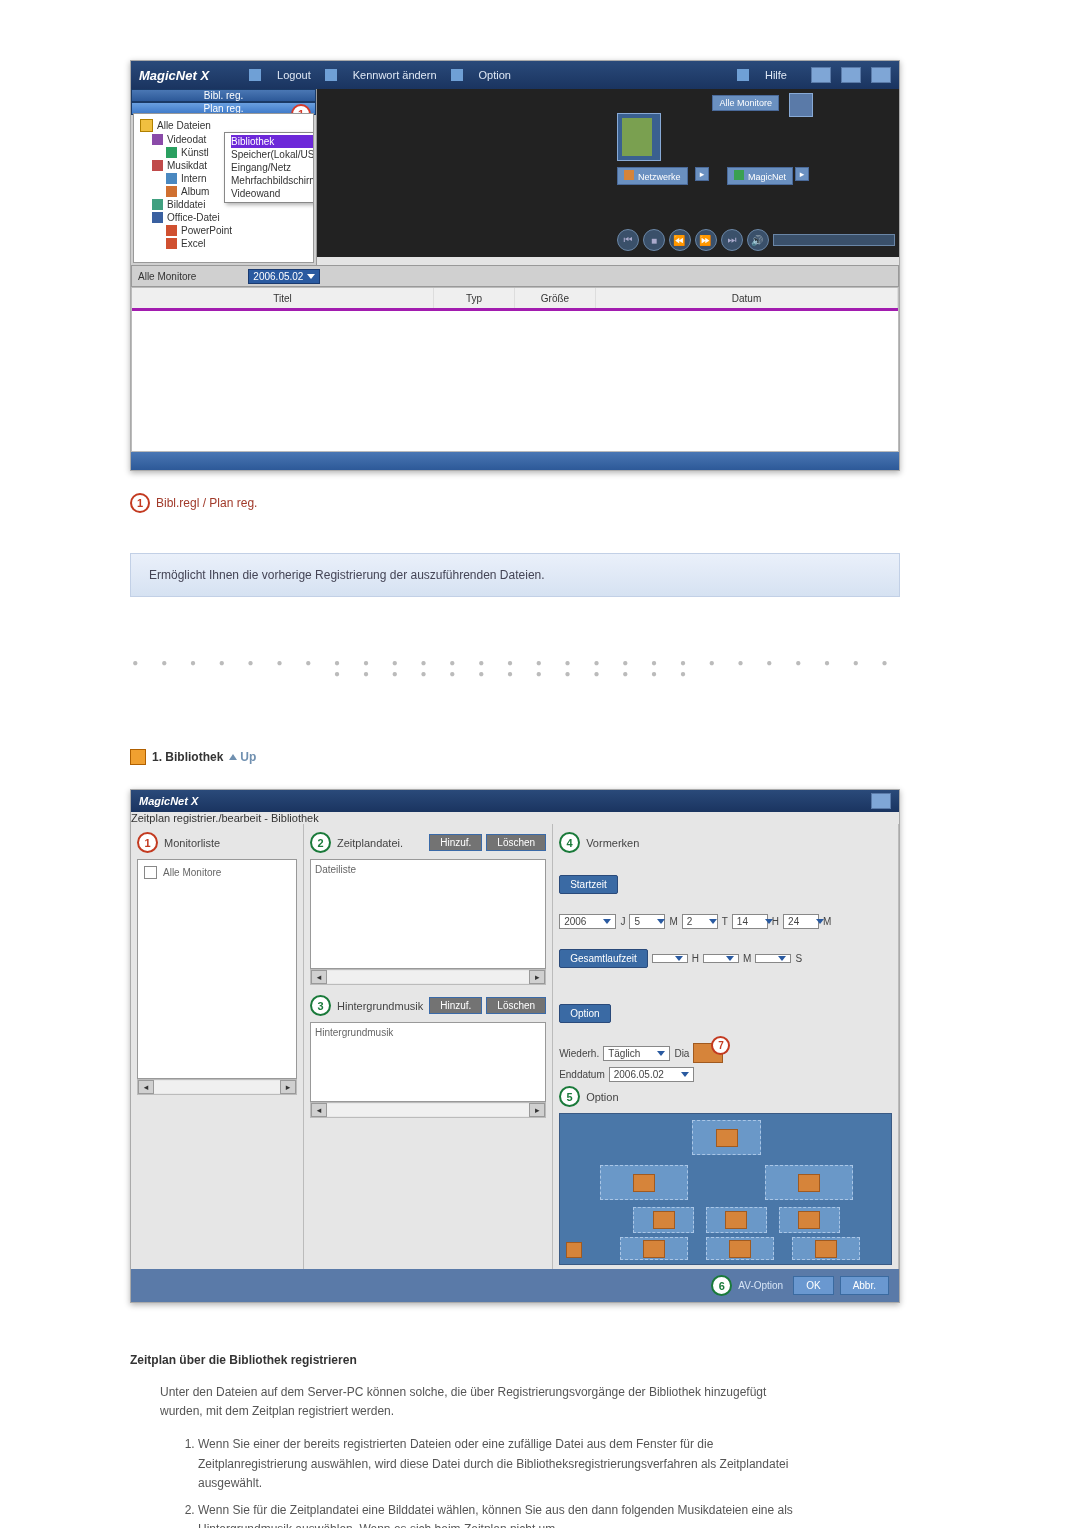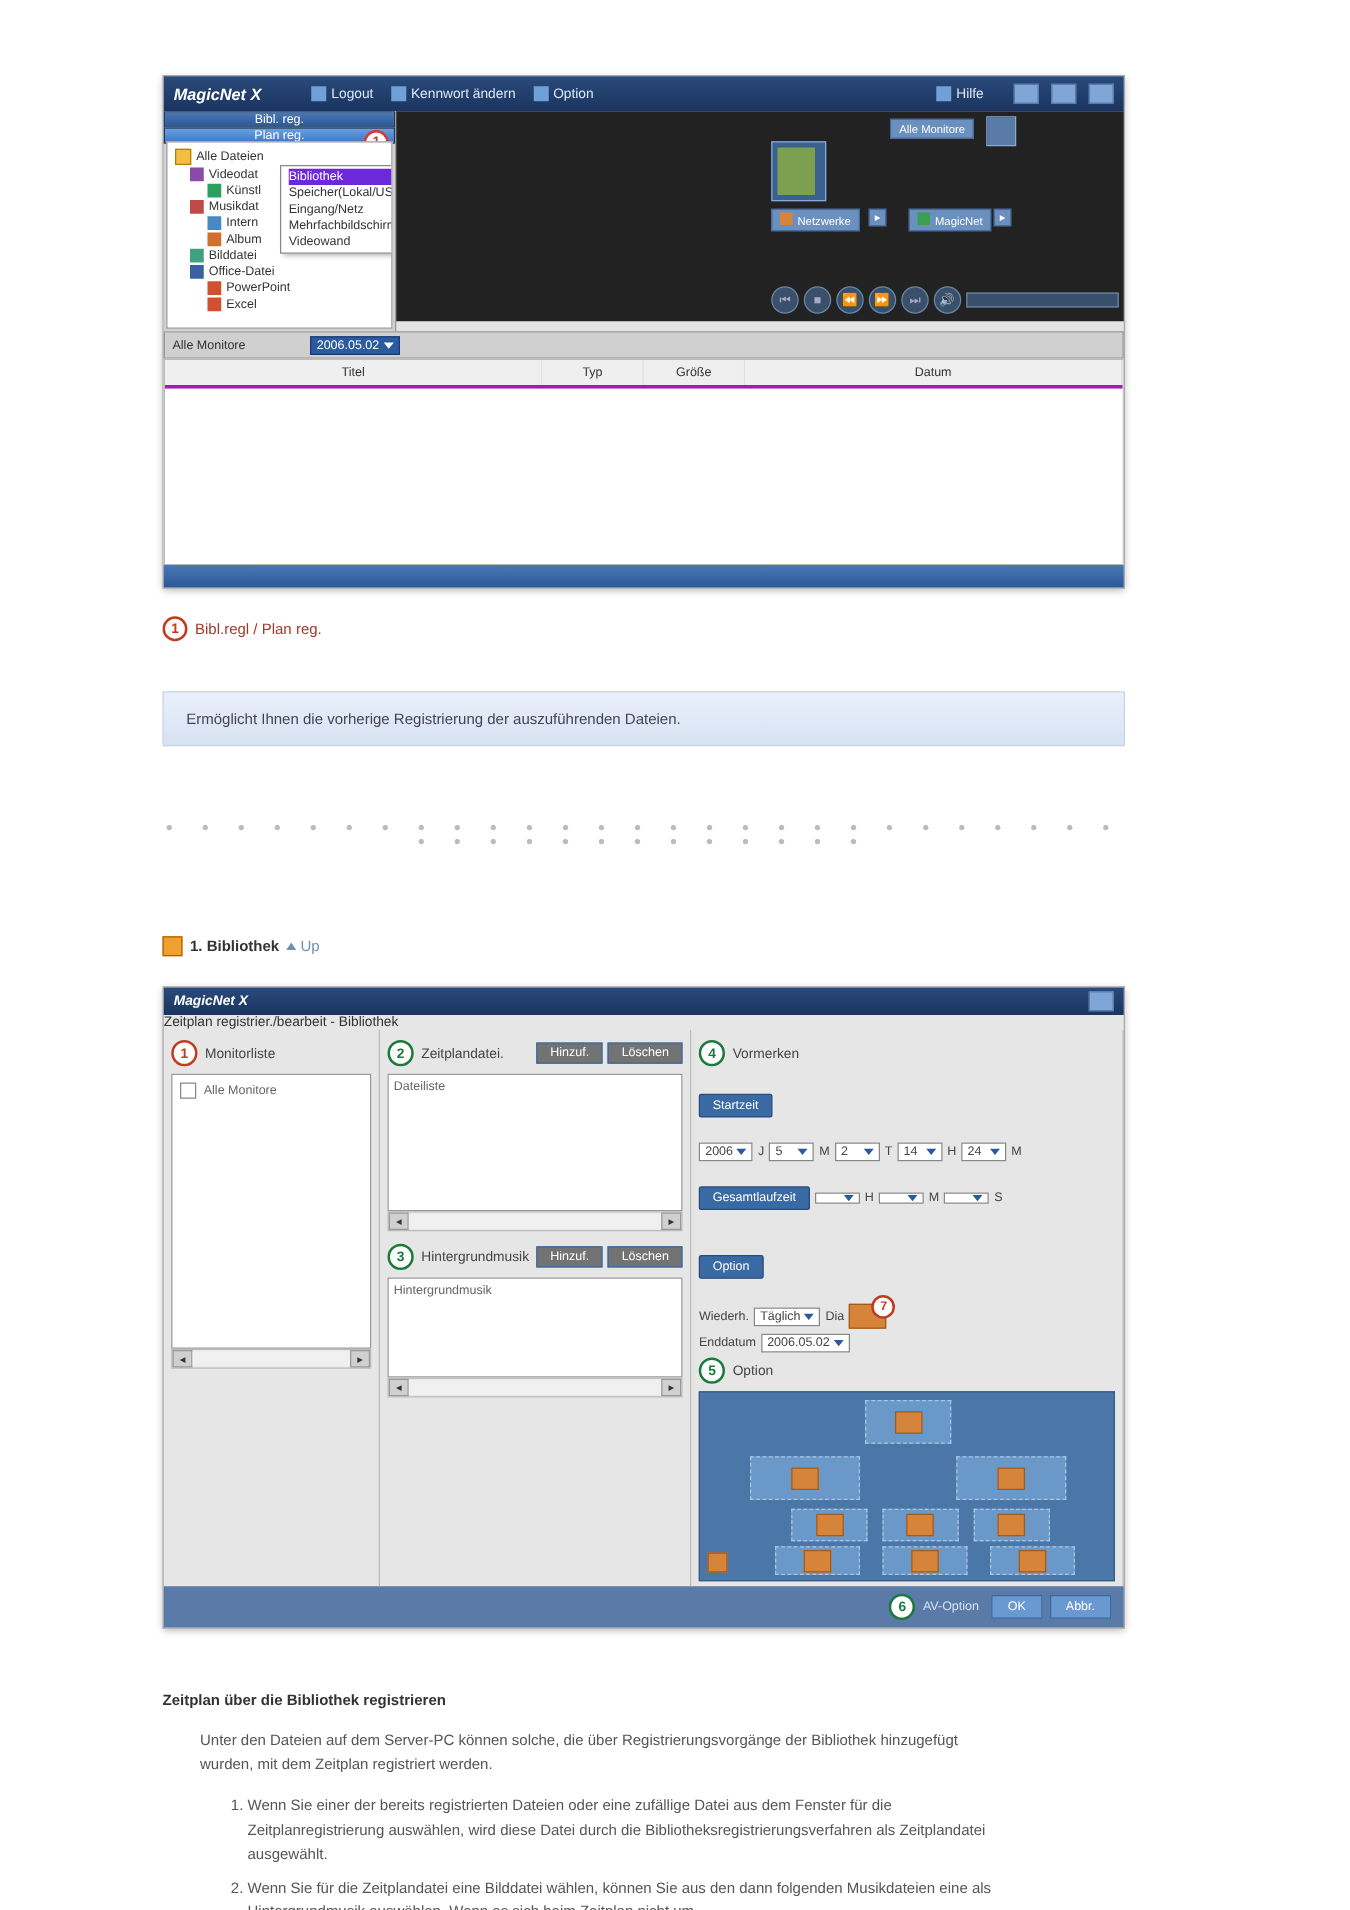--- a/index.html
+++ b/index.html
@@ -33,21 +33,21 @@
   }
   .app-logo {
     font-weight: bold;
     font-style: italic;
     font-size: 13px;
     margin-right: 40px;
   }
   .tb-item {
     display: inline-flex;
     align-items: center;
-    gap: 4px;
+    gap: 16px;
     margin-right: 14px;
     color: #dfe8f5;
     cursor: pointer;
   }
   .tb-icon {
     width: 12px; height: 12px;
     background: #6fa0d6;
     display: inline-block;
   }
   .tb-right { margin-left: auto; display:flex; align-items:center; gap:10px;}
@@ -225,21 +225,21 @@
     color:#bbb;
     font-size:10px;
   }
 
   
   .sec-head{
     display:flex;align-items:center;gap:6px;
     font-weight:bold;color:#333;font-size:12px;margin-bottom:24px;
   }
   .sec-ic{width:14px;height:14px;background:#f0a030;border:1px solid #b06000;display:inline-block}
-  .up-link{color:#7090b0;font-weight:normal;display:flex;align-items:center;gap:3px;cursor:pointer}
+  .up-link{color:#7090b0;font-weight:bold;display:flex;align-items:center;gap:3px;cursor:pointer}
   .up-tri{width:0;height:0;border-left:4px solid transparent;border-right:4px solid transparent;border-bottom:6px solid #7090b0}
 
   
   .app2{
     background:#e6e6e6;border:1px solid #aaa;box-shadow:0 2px 6px rgba(0,0,0,0.3);
   }
   .app2 .a2-title{
     background:linear-gradient(#2a4a7a,#1a3460);color:#fff;height:22px;
     display:flex;align-items:center;padding:0 8px;font-style:italic;font-weight:bold;
   }
@@ -269,21 +269,21 @@
   .hscroll{height:14px;background:#e8e8e8;border:1px solid #bbb;display:flex;align-items:center}
   .hs-btn{width:14px;height:12px;background:#d0d0d0;border:1px solid #999;font-size:9px;display:flex;align-items:center;justify-content:center}
   .hs-track{flex:1;background:#f0f0f0;height:12px}
 
   
   .vm-chip{
     display:inline-block;background:#3a6aa4;color:#fff;font-size:10px;
     padding:3px 10px;border:1px solid #2a4a7a;border-radius:2px;margin:16px 0;
   }
   .vm-row{display:flex;align-items:center;gap:4px;margin:4px 0;font-size:10px;color:#444;flex-wrap:wrap}
-  .sel-box{background:#fff;border:1px solid #888;padding:1px 4px;font-size:10px;display:flex;align-items:center;gap:3px}
+  .sel-box{background:#fff;border:1px solid #888;padding:1px 4px;font-size:10px;display:flex;align-items:center;gap:17px}
   .sel-box .dd{width:0;height:0;border-left:4px solid transparent;border-right:4px solid transparent;border-top:5px solid #2a5aa0}
   .sel-box.sm{width:26px;justify-content:space-between}
   .num-badge.sm{width:15px;height:15px;font-size:10px}
 
   
   .opt-area{
     margin-top:6px;height:150px;position:relative;
     background:#4a77a8;border:1px solid #3a5a84;
   }
   .opt-cell{

